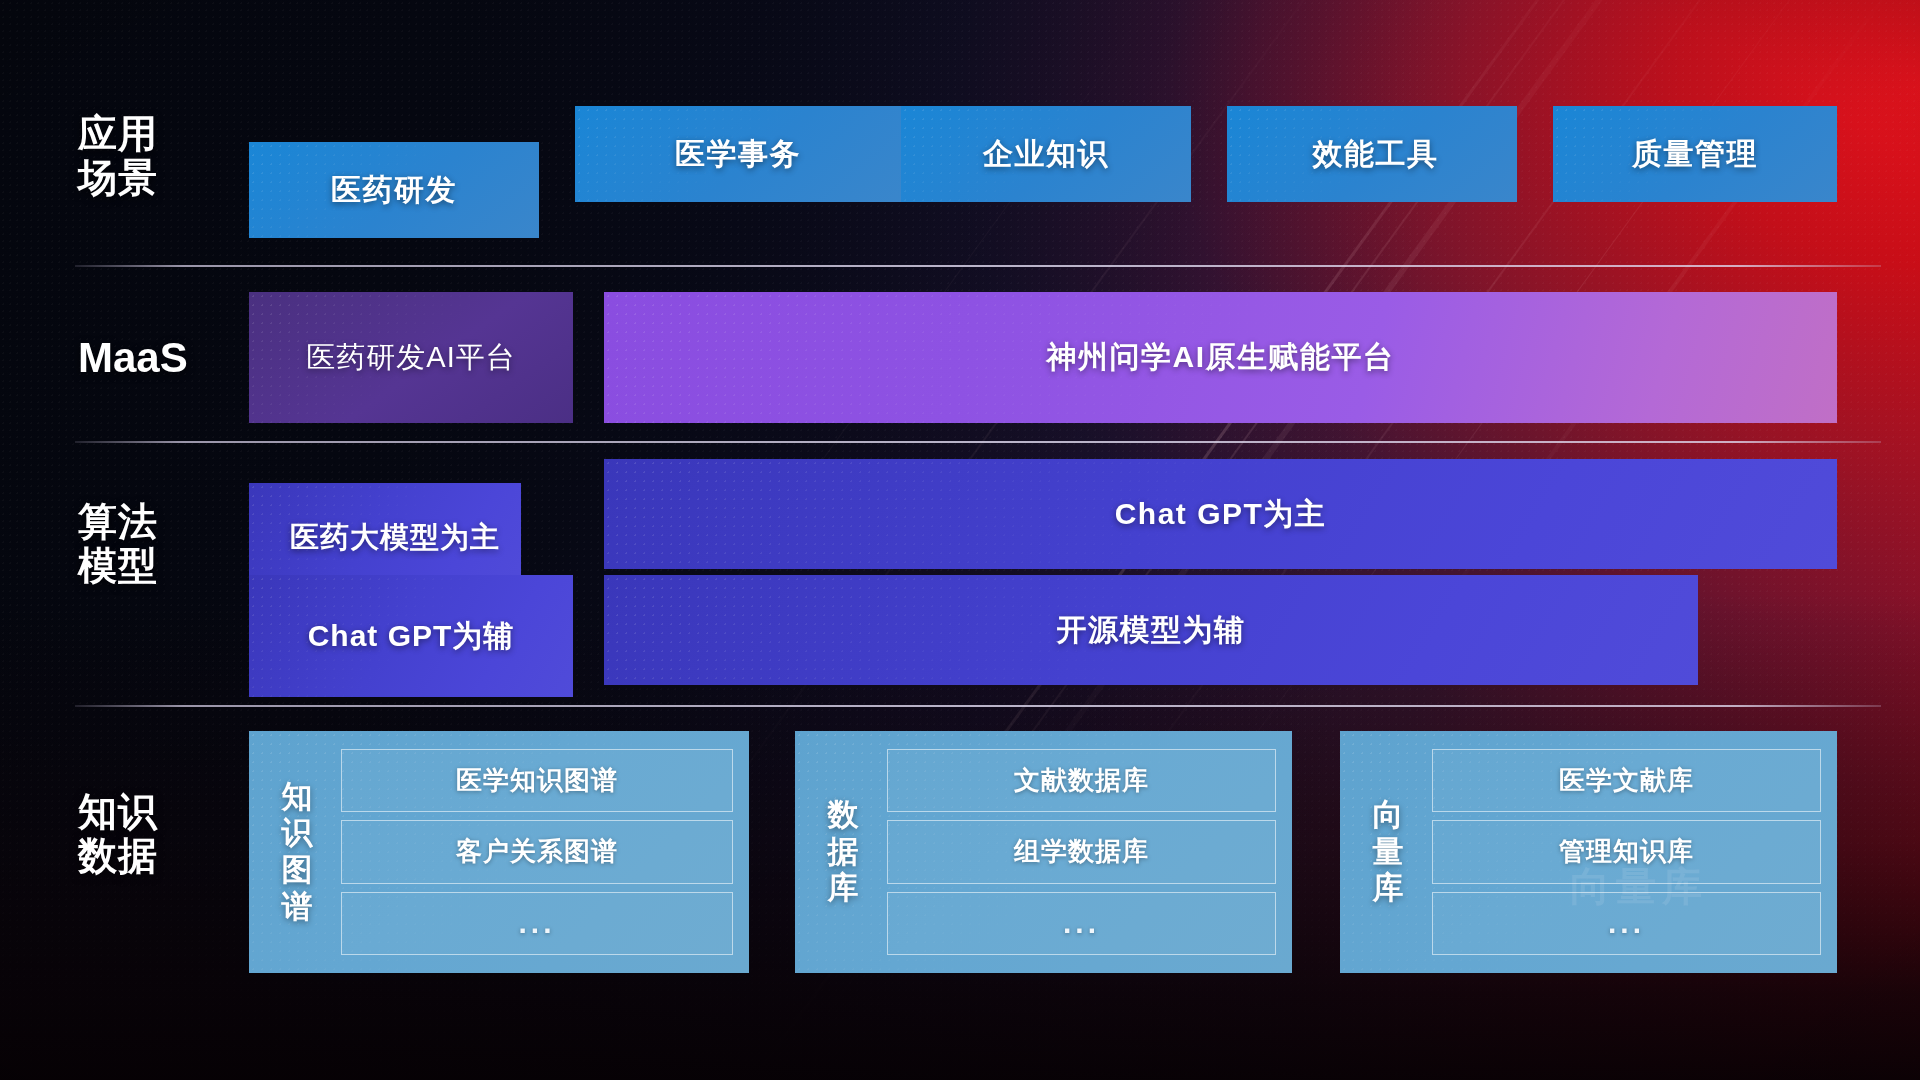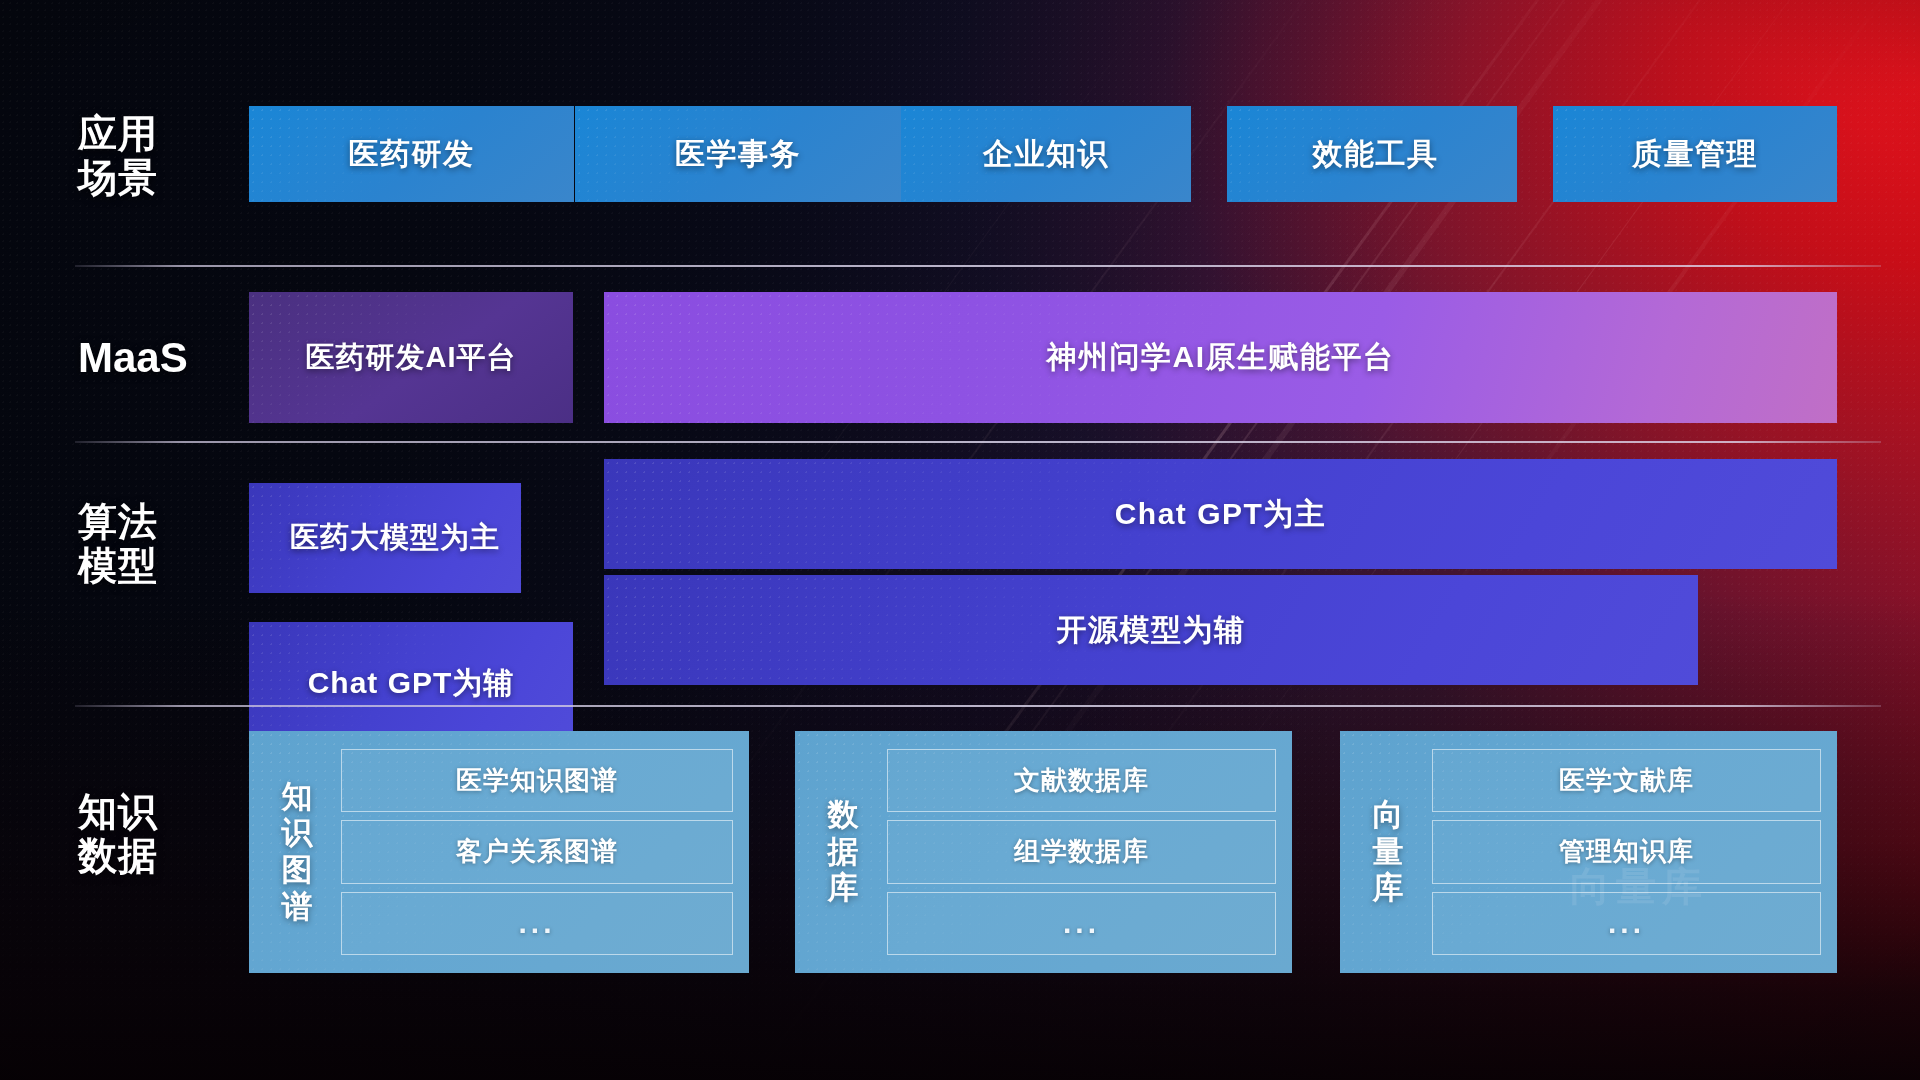--- a/index.html
+++ b/index.html
@@ -88,35 +88,35 @@
   .app-card{
     top:106px; height:96px;
     background:linear-gradient(140deg,#1a86d6 0%, #2b83cf 55%, #3a86cb 100%);
     font-size:30px; font-weight:bold; letter-spacing:1.5px;
   }
 
   
   .maas-left{
     top:292px; left:249px; width:324px; height:131px;
     background:linear-gradient(145deg,#4a3080 0%, #553593 55%, #4b2f85 100%);
-    font-size:29px; font-weight:bold; letter-spacing:1px;text-align:center;
+    font-size:29px; font-weight:normal; letter-spacing:1px;text-align:center;
   }
   .maas-right{
     top:292px; left:604px; width:1233px; height:131px;
     background:linear-gradient(105deg,#8a4de0 0%, #8e52e3 30%, #9a5ce6 62%, #b469d6 85%, #c06fc6 100%);
     font-size:30px; font-weight:bold; letter-spacing:1.5px;text-align:right;
   }
 
   
   .alg{
     background:linear-gradient(120deg,#3a37ba 0%, #4441cf 45%, #4b46d8 75%, #504bd9 100%);
     font-weight:bold;
   }
   .alg-l1{ top:483px; left:249px; width:272px; height:110px; font-size:29px; letter-spacing:1px;padding-left:20px; }
-  .alg-l2{ top:575px; left:249px; width:324px; height:122px; font-size:30px; letter-spacing:1px;margin-top:47px; }
+  .alg-l2{ top:575px; left:249px; width:324px; height:122px; font-size:30px; letter-spacing:1px; }
   .alg-r1{ top:459px; left:604px; width:1233px; height:110px; font-size:30px; letter-spacing:1.5px; }
   .alg-r2{ top:575px; left:604px; width:1094px; height:110px; font-size:30px; letter-spacing:1.5px; }
 
   
   .kgroup{
     position:absolute; top:731px; height:242px;
     background:linear-gradient(135deg,#5ea3cf 0%, #64a7d2 45%, #6aa9d0 100%);
     display:flex; align-items:center;
     padding:14px 16px 14px 22px;
     overflow:hidden;
@@ -180,21 +180,21 @@
 <div class="bg-bottom-dark"></div>
 <div class="bg-vignette"></div>
 
 <div class="stage">
 
   <div class="row-label" style="top:112px;font-family:Liberation Serif, serif;">
     <div>应用</div>
     <div>场景</div>
   </div>
 
-  <div class="card app-card" style="left:249px;width:325px;">
+  <div class="card app-card" style="left:249px;width:290px;margin-top:36px;">
     <div class="dots"></div>
     <span class="lbl">医药研发</span>
   </div>
   <div class="card app-card" style="left:575px;width:326px;">
     <div class="dots"></div>
     <span class="lbl">医学事务</span>
   </div>
   <div class="card app-card" style="left:901px;width:290px;">
     <div class="dots"></div>
     <span class="lbl">企业知识</span>

